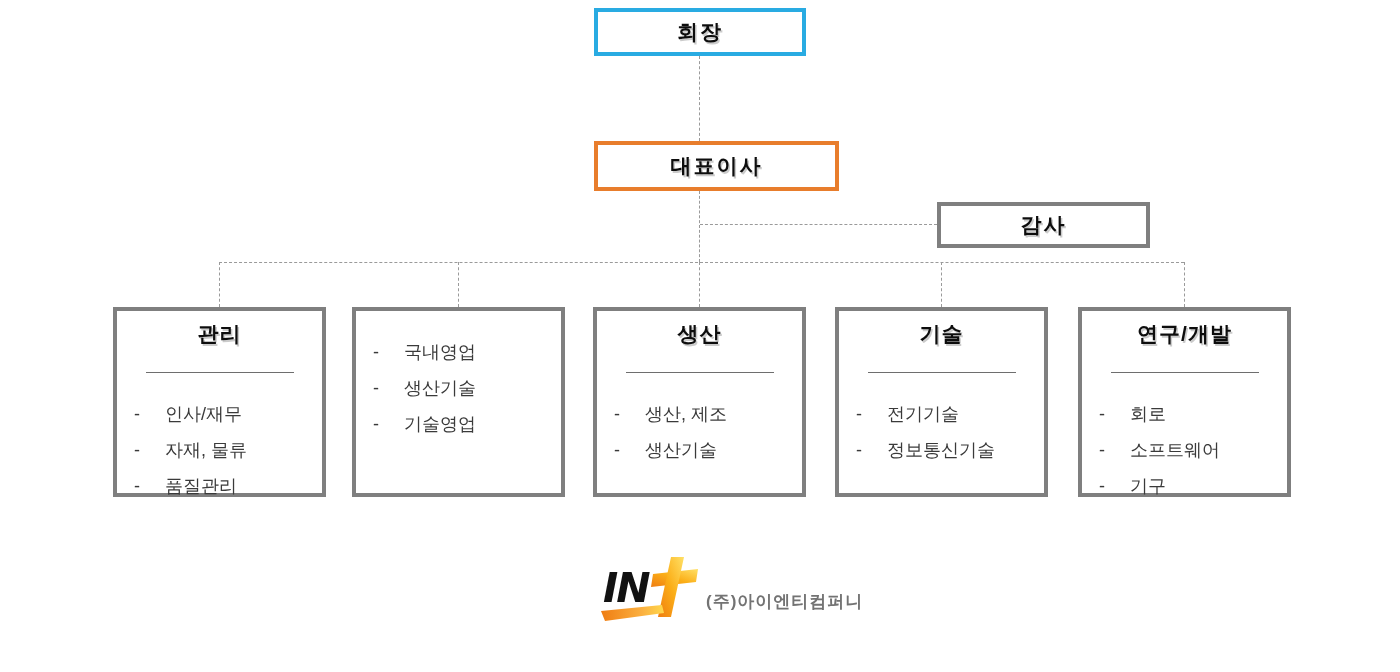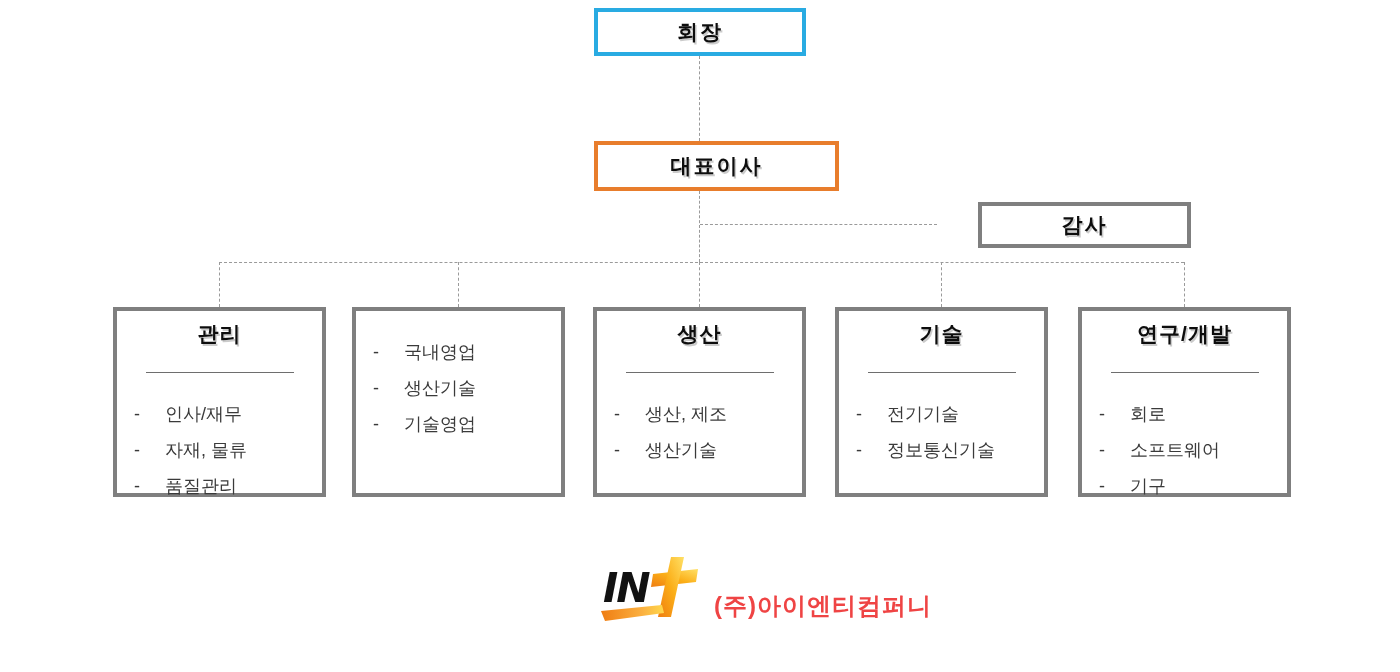--- a/index.html
+++ b/index.html
@@ -13,21 +13,21 @@
 
   
   .tier-box{
     position:absolute;box-sizing:border-box;background:#fff;
     display:flex;align-items:center;justify-content:center;
     font-weight:700;font-size:21px;letter-spacing:2px;color:#0d0d0d;
     text-shadow:1.5px 1.5px 0 rgba(140,140,140,0.45);
   }
   .box-chairman{left:594px;top:8px;width:212px;height:48px;border:4px solid #29abe2;}
   .box-ceo{left:594px;top:141px;width:245px;height:50px;border:4px solid #e87d2c;}
-  .box-auditor{left:978px;top:202px;width:213px;height:46px;border:4px solid #7f7f7f;}
+  .box-auditor{left:937px;top:202px;width:213px;height:46px;border:4px solid #7f7f7f;}
 
   
   .dept{
     position:absolute;top:307px;width:213px;height:190px;box-sizing:border-box;
     border:4px solid #7f7f7f;background:#fff;
   }
   .d0{left:113px;} .d1{left:352px;} .d2{left:593px;} .d3{left:835px;} .d4{left:1078px;}
   .dept-title-row{text-align:center;margin-top:9px;}
   .dept-title{
     display:inline-block;min-width:148px;padding-bottom:24px;
@@ -46,22 +46,22 @@
   .c-ceo-down{left:699px;top:191px;height:71px;}
   .c-auditor{left:700px;top:224px;width:237px;}
   .c-main{left:219px;top:262px;width:965px;}
   .drop{top:262px;height:45px;}
   .dr0{left:219px;} .dr1{left:458px;} .dr2{left:699px;} .dr3{left:941px;} .dr4{left:1184px;}
 
   
   .footer{position:absolute;left:600px;top:554px;display:flex;align-items:flex-start;}
   .logo-svg{width:102px;height:74px;display:block;}
   .company{
-    margin-left:12px;margin-top:36px;
-    font-weight:700;font-size:24px;letter-spacing:1px;color:#ef4444;
+    margin-left:4px;margin-top:36px;
+    font-weight:700;font-size:17px;letter-spacing:1px;color:#737373;
   }
 </style>
 </head>
 <body>
 
 <div class="stage">
 
   <div class="conn-v c-chair-ceo"></div>
   <div class="conn-v c-ceo-down"></div>
   <div class="conn-h c-auditor"></div>

